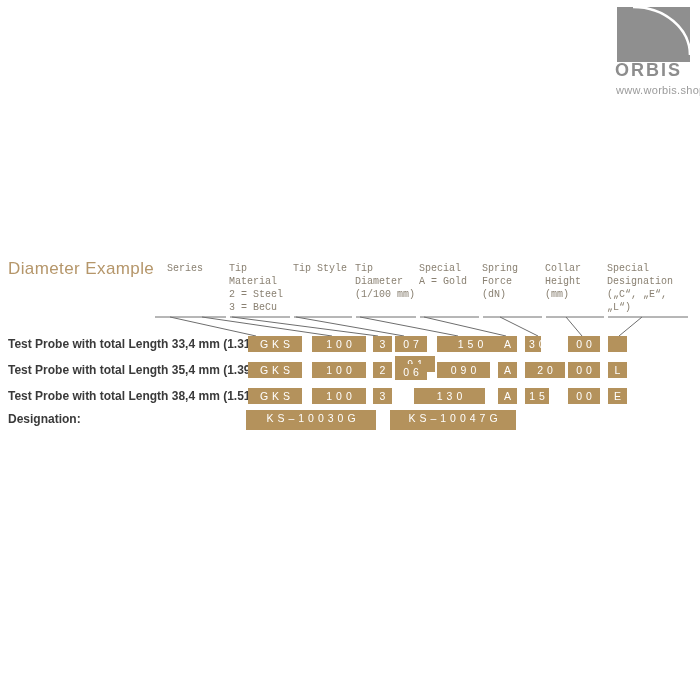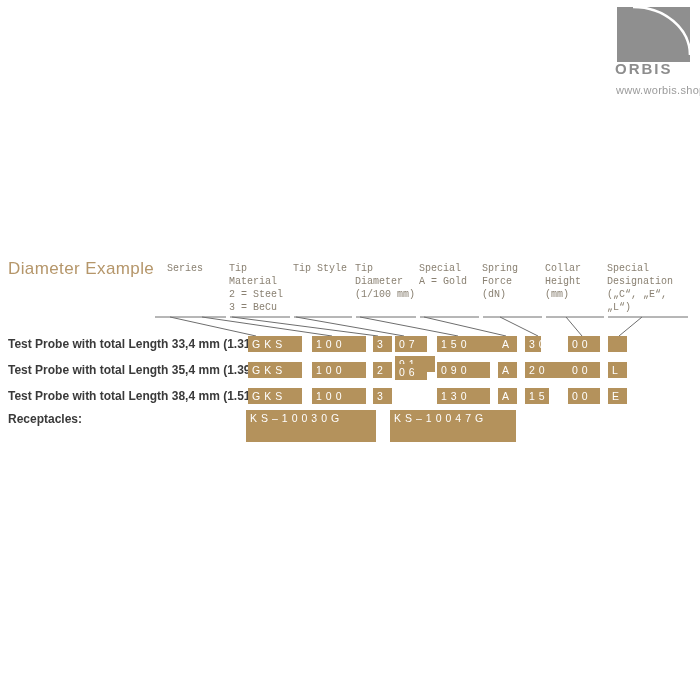--- a/index.html
+++ b/index.html
@@ -3,38 +3,38 @@
 <meta charset="utf-8">
 <style>
   html,body{margin:0;padding:0;}
   body{
     width:700px;height:700px;position:relative;background:#ffffff;
     font-family:"Liberation Sans", sans-serif;overflow:hidden;
   }
   .abs{position:absolute;}
   
   .logo-mark{left:617px;top:7px;width:73px;height:55px;}
-  .brand-name{left:615px;top:60px;width:80px;font-size:15px;font-weight:bold;
+  .brand-name{left:615px;top:60px;width:80px;font-size:18px;font-weight:bold;
     letter-spacing:2px;color:#8d8d8d;}
   .brand-url{left:616px;top:84px;width:90px;font-size:11px;color:#9b9b9b;letter-spacing:0.3px;}
   
   .page-title{left:8px;top:259px;font-size:17px;color:#b5966a;letter-spacing:0.4px;}
   
   .col-header{top:262px;width:62px;font-size:10px;line-height:13px;color:#8a8172;
     white-space:pre-line;font-family:Liberation Mono, monospace;}
   
   .connectors{left:0;top:0;width:700px;height:700px;pointer-events:none;}
   
   .row-label{left:8px;height:16px;line-height:16px;font-size:12px;font-weight:bold;
     color:#3a3a3a;white-space:nowrap;}
   
   .cell{height:16px;line-height:16px;background:#b4925c;color:#ffffff;
-    font-size:10.5px;text-align:left;letter-spacing:4px;text-indent:4px;
+    font-size:10.5px;text-align:center;letter-spacing:4px;text-indent:4px;
     white-space:nowrap;overflow:hidden;}
-  .rcell{height:32px;line-height:17px;}
+  .rcell{height:20px;line-height:17px;}
 </style>
 </head>
 <body>
 
 <div class="abs logo-mark">
   <svg width="73" height="55" viewBox="0 0 73 55">
     <rect x="0" y="0" width="73" height="55" fill="#8f8f8f"></rect>
     <path d="M16,0 A57,48 0 0 1 73,48" fill="none" stroke="#ffffff" stroke-width="2.6"></path>
   </svg>
 </div>
@@ -95,30 +95,30 @@
 <div class="abs cell" style="top:336px;left:568px;width:32px">00</div>
 <div class="abs cell" style="top:336px;left:608px;width:19px"></div>
 
 <div class="abs row-label" style="top:362px">Test Probe with total Length 35,4 mm (1.394):</div>
 <div class="abs cell" style="top:362px;left:248px;width:54px">GKS</div>
 <div class="abs cell" style="top:362px;left:312px;width:54px">100</div>
 <div class="abs cell" style="top:362px;left:373px;width:19px">2</div>
 <div class="abs cell" style="top:356px;left:395px;width:40px">91</div>
 <div class="abs cell" style="top:362px;left:437px;width:53px">090</div>
 <div class="abs cell" style="top:362px;left:498px;width:19px">A</div>
-<div class="abs cell" style="top:362px;left:525px;width:52px">20</div>
+<div class="abs cell" style="top:362px;left:525px;width:40px">20</div>
 <div class="abs cell" style="top:362px;left:568px;width:32px">00</div>
 <div class="abs cell" style="top:362px;left:608px;width:19px">L</div>
 
 <div class="abs row-label" style="top:388px">Test Probe with total Length 38,4 mm (1.512):</div>
 <div class="abs cell" style="top:388px;left:248px;width:54px">GKS</div>
 <div class="abs cell" style="top:388px;left:312px;width:54px">100</div>
 <div class="abs cell" style="top:388px;left:373px;width:19px">3</div>
 <div class="abs cell" style="top:364px;left:395px;width:32px">06</div>
-<div class="abs cell" style="top:388px;left:437px;width:53px">130</div>
+<div class="abs cell" style="top:388px;left:414px;width:71px">130</div>
 <div class="abs cell" style="top:388px;left:498px;width:19px">A</div>
 <div class="abs cell" style="top:388px;left:525px;width:24px">15</div>
 <div class="abs cell" style="top:388px;left:568px;width:32px">00</div>
 <div class="abs cell" style="top:388px;left:608px;width:19px">E</div>
 
-<div class="abs row-label" style="top:411px">Receptacles:</div>
+<div class="abs row-label" style="top:411px">Designation:</div>
 <div class="abs cell rcell" style="top:410px;left:246px;width:130px">KS–10030G</div>
 <div class="abs cell rcell" style="top:410px;left:390px;width:126px">KS–10047G</div>
 
 </body></html>

